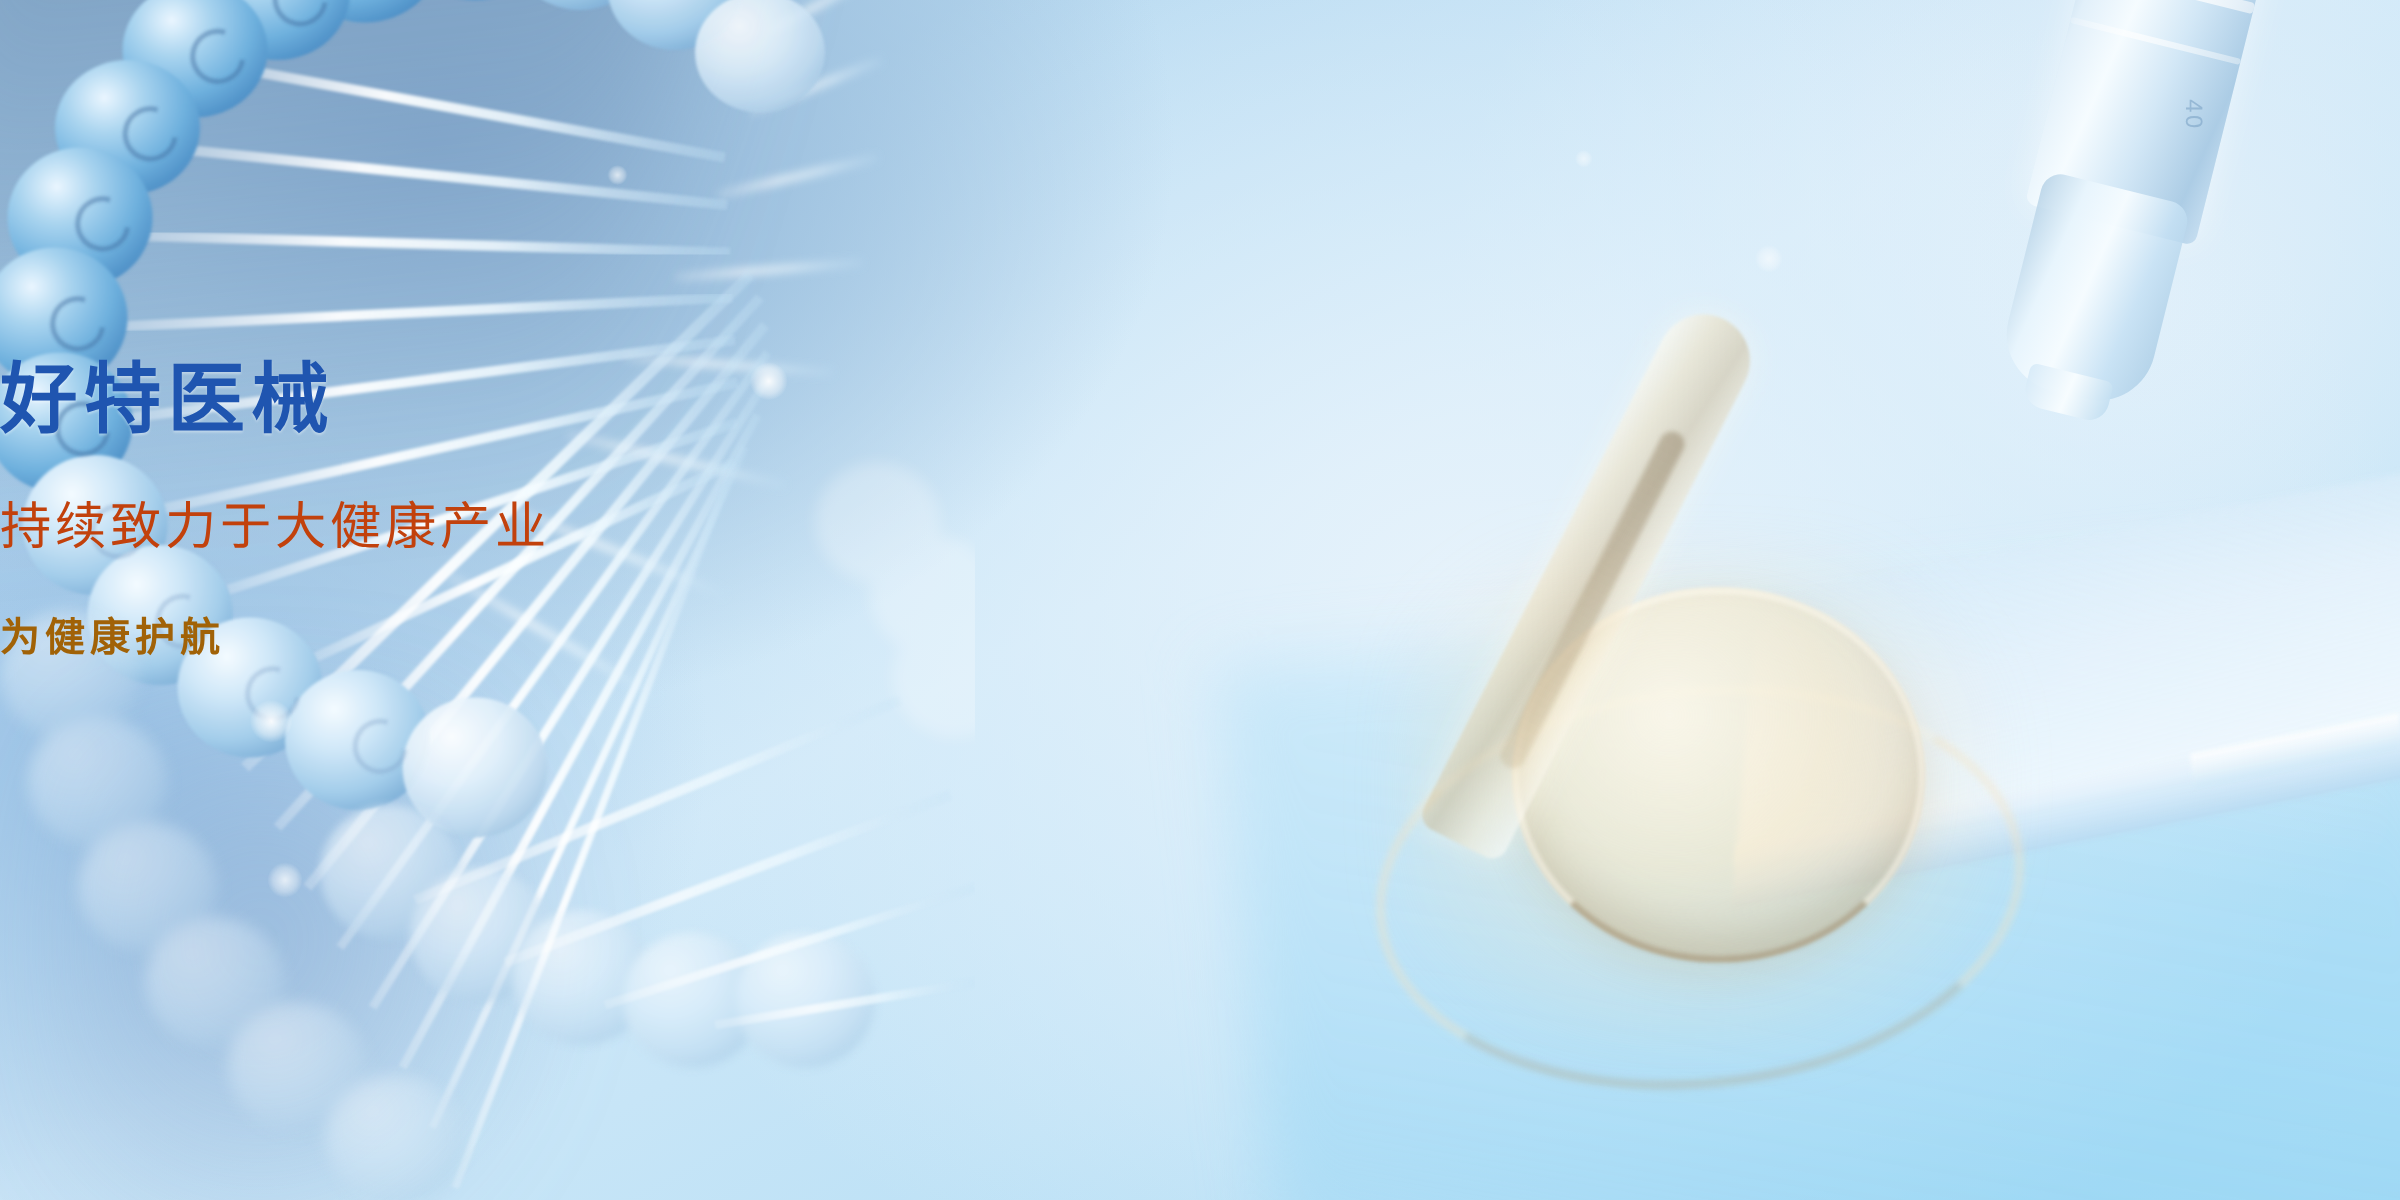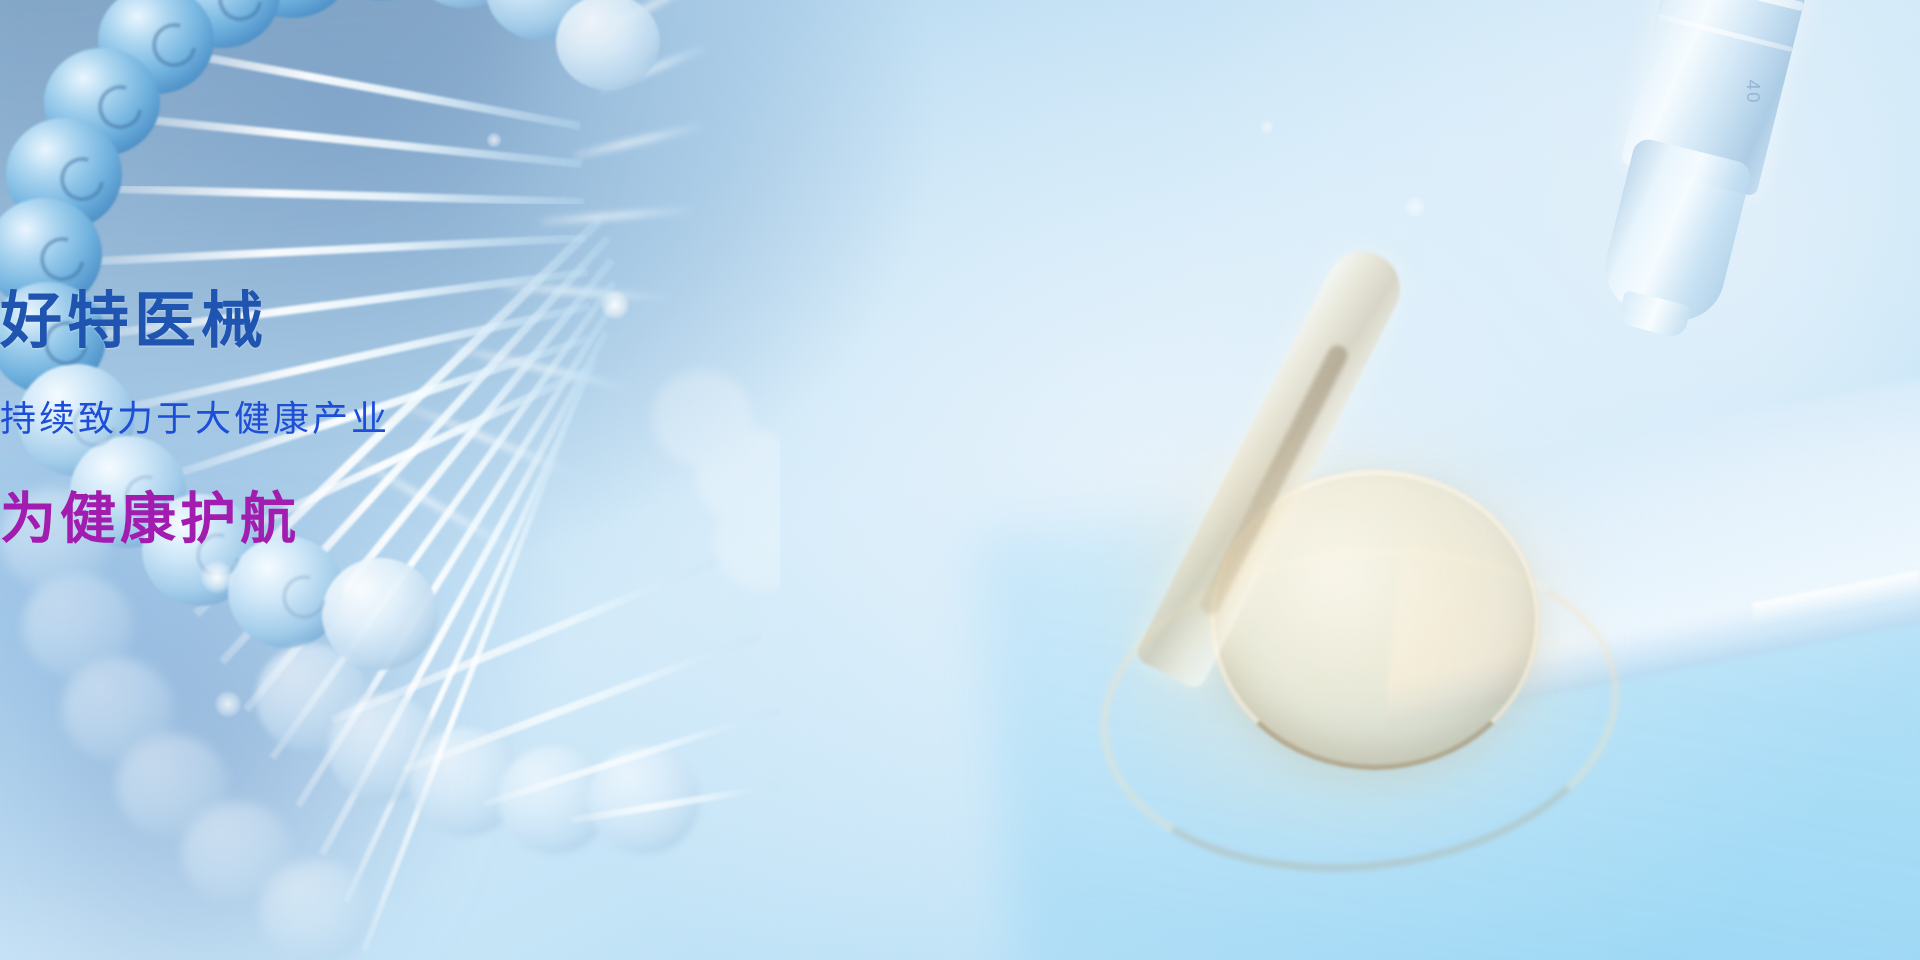--- a/index.html
+++ b/index.html
@@ -213,31 +213,31 @@
   .title {
     font-size: 62px;
     font-weight: 700;
     color: #1f55b0;
     letter-spacing: 5px;
     line-height: 1.12;
     margin: 0;
     text-shadow: 0 1px 2px rgba(255,255,255,0.35);
   }
   .subtitle {
-    font-size: 36px;
+    font-size: 41px;
     font-weight: 400;
-    color: #1d4ed8;
+    color: #c2410c;
     letter-spacing: 3px;
     line-height: 1.2;
     margin: 42px 0 0 0;
   }
   .tagline {
-    font-size: 56px;
+    font-size: 32px;
     font-weight: 700;
-    color: #a21caf;
+    color: #a16207;
     letter-spacing: 4px;
     line-height: 1.2;
     margin: 44px 0 0 0;
   }
 </style>
 </head>
 <body>
 
 <div class="banner">
 

